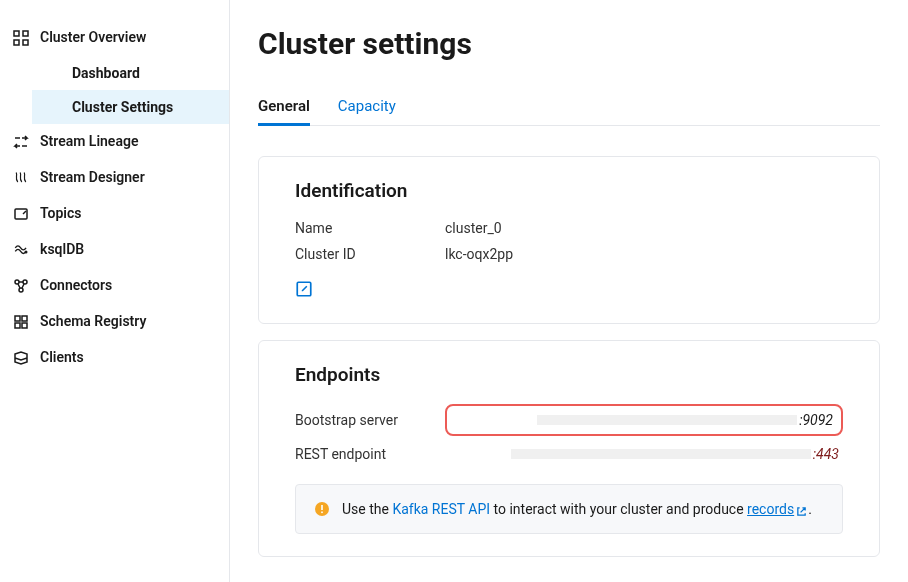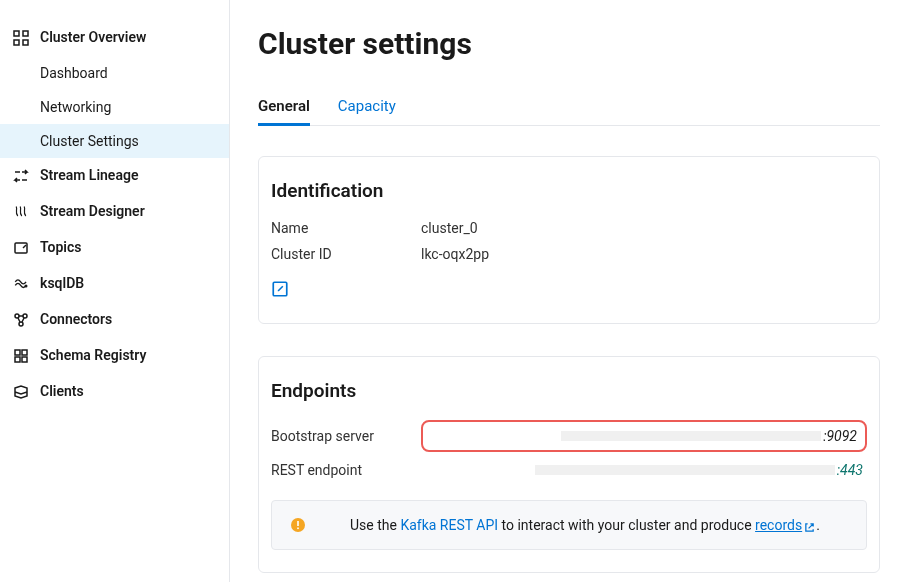--- a/index.html
+++ b/index.html
@@ -2,39 +2,39 @@
 <html><head>
 <meta charset="utf-8">
 <style>
   * { box-sizing: border-box; margin: 0; padding: 0; }
   body { font-family: -apple-system, BlinkMacSystemFont, "Segoe UI", Roboto, sans-serif; font-size: 14px; color: #1a1a1a; background: #fff; }
   .app { display: flex; width: 908px; height: 582px; overflow: hidden; }
   .sidebar { width: 230px; border-right: 1px solid #e5e7eb; padding-top: 20px; background: #fff; }
   .nav-item { display: flex; align-items: flex-start; padding: 9px 12px; cursor: pointer; font-size: 14px; color: #1a1a1a; }
   .nav-item .icon { width: 18px; height: 18px; margin-right: 10px; display: flex; align-items: center; justify-content: center; flex-shrink: 0; }
   .nav-item.header { font-weight: 600; }
-  .nav-sub { padding-left: 40px; font-weight: 400; }
+  .nav-sub { padding-left: 40px; font-weight: 700; margin-left: 32px; }
   .nav-sub.active { background: #e6f4fc; }
   .main { flex: 1; padding: 20px 28px 20px 28px; overflow-y: auto; }
   .page-title { font-size: 30px; font-weight: 700; margin-bottom: 28px; margin-top: 6px; }
   .tabs { display: flex; border-bottom: 1px solid #e5e7eb; margin-bottom: 30px; }
   .tab { padding: 8px 0; margin-right: 28px; cursor: pointer; font-size: 15px; color: #0074d4; }
   .tab.active { color: #1a1a1a; font-weight: 600; border-bottom: 3px solid #0074d4; margin-bottom: -1px; }
-  .card { border: 1px solid #e5e7eb; border-radius: 6px; padding: 22px 12px; margin-bottom: 32px; }
+  .card { border: 1px solid #e5e7eb; border-radius: 6px; padding: 22px 36px; margin-bottom: 16px; }
   .card-title { font-size: 19px; font-weight: 600; margin-bottom: 18px; }
   .kv-row { display: flex; margin-bottom: 10px; font-size: 14px; }
   .kv-label { width: 150px; color: #333; flex-shrink: 0; }
   .kv-value { color: #333; flex: 1; }
   .endpoint-row { display: flex; align-items: center; margin-bottom: 10px; font-size: 14px; }
-  .endpoint-value { flex: 1; text-align: center; color: #0f766e; padding-right: 4px; }
+  .endpoint-value { flex: 1; text-align: center; color: #7f1d1d; padding-right: 4px; }
   .edit-icon-btn { margin-top: 8px; color: #0074d4; cursor: pointer; display: inline-flex; }
   .highlight-box { border: 2.5px solid #ec5b56; border-radius: 8px; padding: 6px 8px; display: flex; align-items: center; }
   .redacted { flex: 1; display: flex; align-items: center; justify-content: flex-end; font-style: italic; }
   .redacted-bar { background: #f0f0f0; height: 10px; flex: 1; margin-right: 2px; max-width: 260px; }
-  .info-banner { background: #f7f8fa; border: 1px solid #e5e7eb; border-radius: 4px; padding: 16px 18px; margin-top: 22px; display: flex; align-items: center; font-size: 14px; gap: 32px; }
+  .info-banner { background: #f7f8fa; border: 1px solid #e5e7eb; border-radius: 4px; padding: 16px 18px; margin-top: 22px; display: flex; align-items: center; font-size: 14px; }
   .info-banner .warn-icon { width: 16px; height: 16px; margin-right: 12px; flex-shrink: 0; }
   .link { color: #0074d4; text-decoration: none; }
   .link.underline { text-decoration: underline; }
   .ext-icon { width: 12px; height: 12px; display: inline-block; vertical-align: middle; margin-left: 2px; }
 </style>
 </head>
 <body>
 
 <div class="app">
   <div class="sidebar">
@@ -44,23 +44,20 @@
             <rect x="1" y="1" width="5" height="5"></rect>
             <rect x="10" y="1" width="5" height="5"></rect>
             <rect x="1" y="10" width="5" height="5"></rect>
             <rect x="10" y="10" width="5" height="5"></rect>
           </svg>
       </span>
       <span>Cluster Overview</span>
     </div>
     <div class="nav-item nav-sub">
         <span>Dashboard</span>
-      </div>
-    <div class="nav-item nav-sub">
-        <span>Networking</span>
       </div>
     <div class="nav-item nav-sub active">
         <span>Cluster Settings</span>
       </div>
 
     <div class="nav-item header">
       <span class="icon">
         <svg width="16" height="16" viewBox="0 0 16 16" fill="none" stroke="#1a1a1a" stroke-width="1.5">
             <path d="M2 4h5M9 4h5l-2-2M14 4l-2 2M14 12H9M7 12H2l2-2M2 12l2 2"></path>
           </svg>

